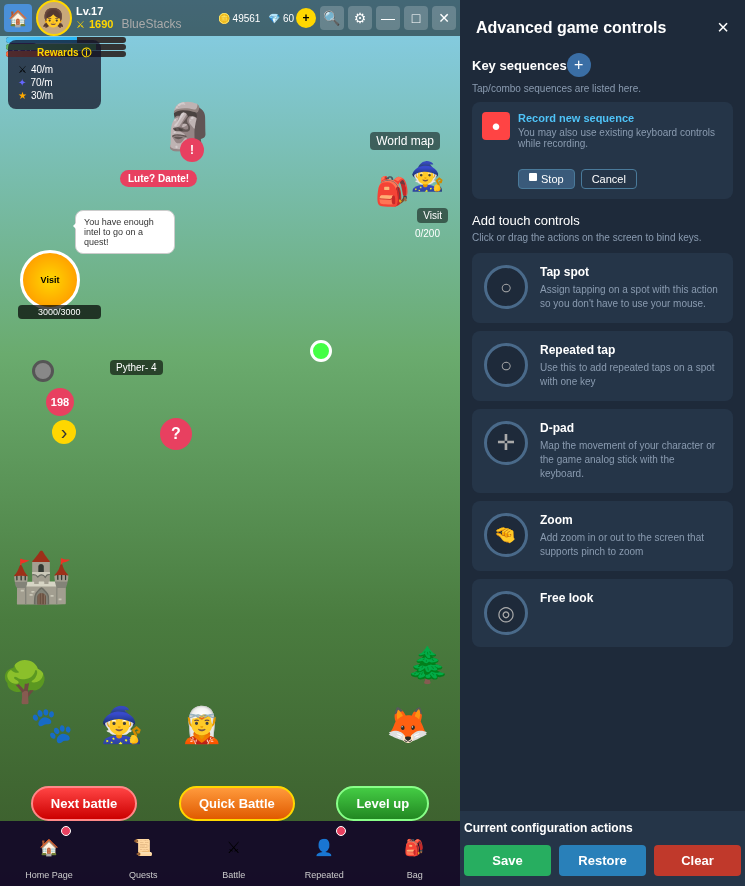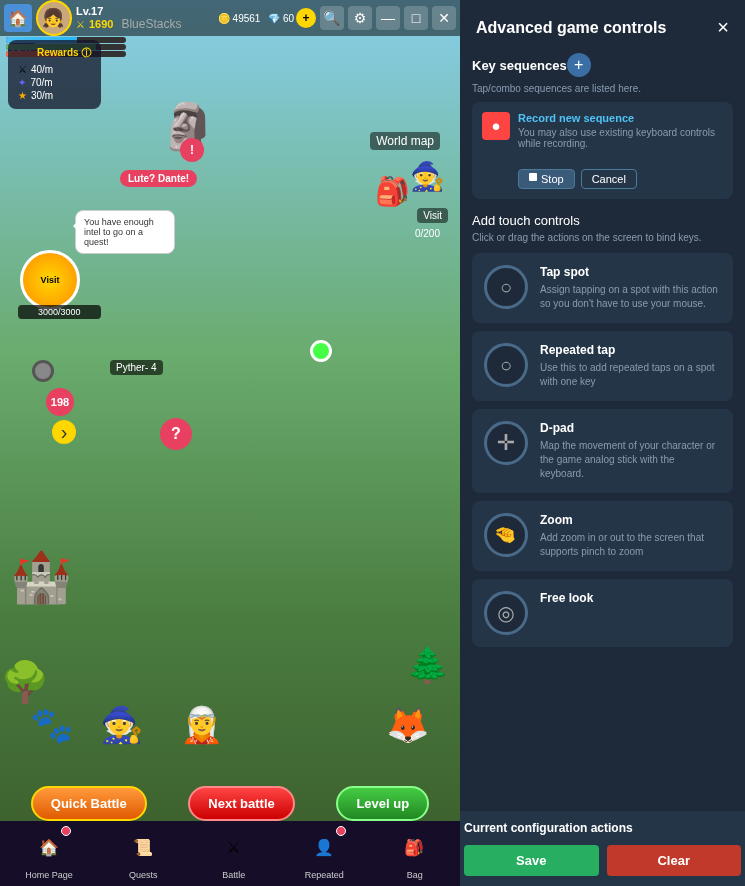--- a/index.html
+++ b/index.html
@@ -793,22 +793,22 @@
 
   <div class="tree1">🌳</div>
   <div class="tree2">🌲</div>
 
   <div class="char1">🐾</div>
   <div class="char2">🧙</div>
   <div class="char3">🧝</div>
   <div class="char4">🦊</div>
 
   <div class="battle-buttons">
+    <button class="battle-btn btn-red">Next battle</button>
     <button class="battle-btn btn-orange">Quick Battle</button>
-    <button class="battle-btn btn-red">Next battle</button>
     <button class="battle-btn btn-green">Level up</button>
   </div>
 
   <div class="bottom-nav">
     <div class="nav-item">
       <div class="nav-icon-wrap">
         <span>🏠</span>
         <div class="nav-dot"></div>
       </div>
       <span class="nav-label">Home Page</span>
@@ -923,17 +923,18 @@
         <div class="control-desc"></div>
       </div>
     </div>
 
   </div>
 
   <div class="config-section">
     <div class="config-title">Current configuration actions</div>
     <div class="config-buttons">
       <button class="cfg-btn-save">Save</button>
+      <button class="cfg-btn-restore">Restore</button>
       <button class="cfg-btn-clear">Clear</button>
     </div>
   </div>
 
 </div>
 
 </body></html>

